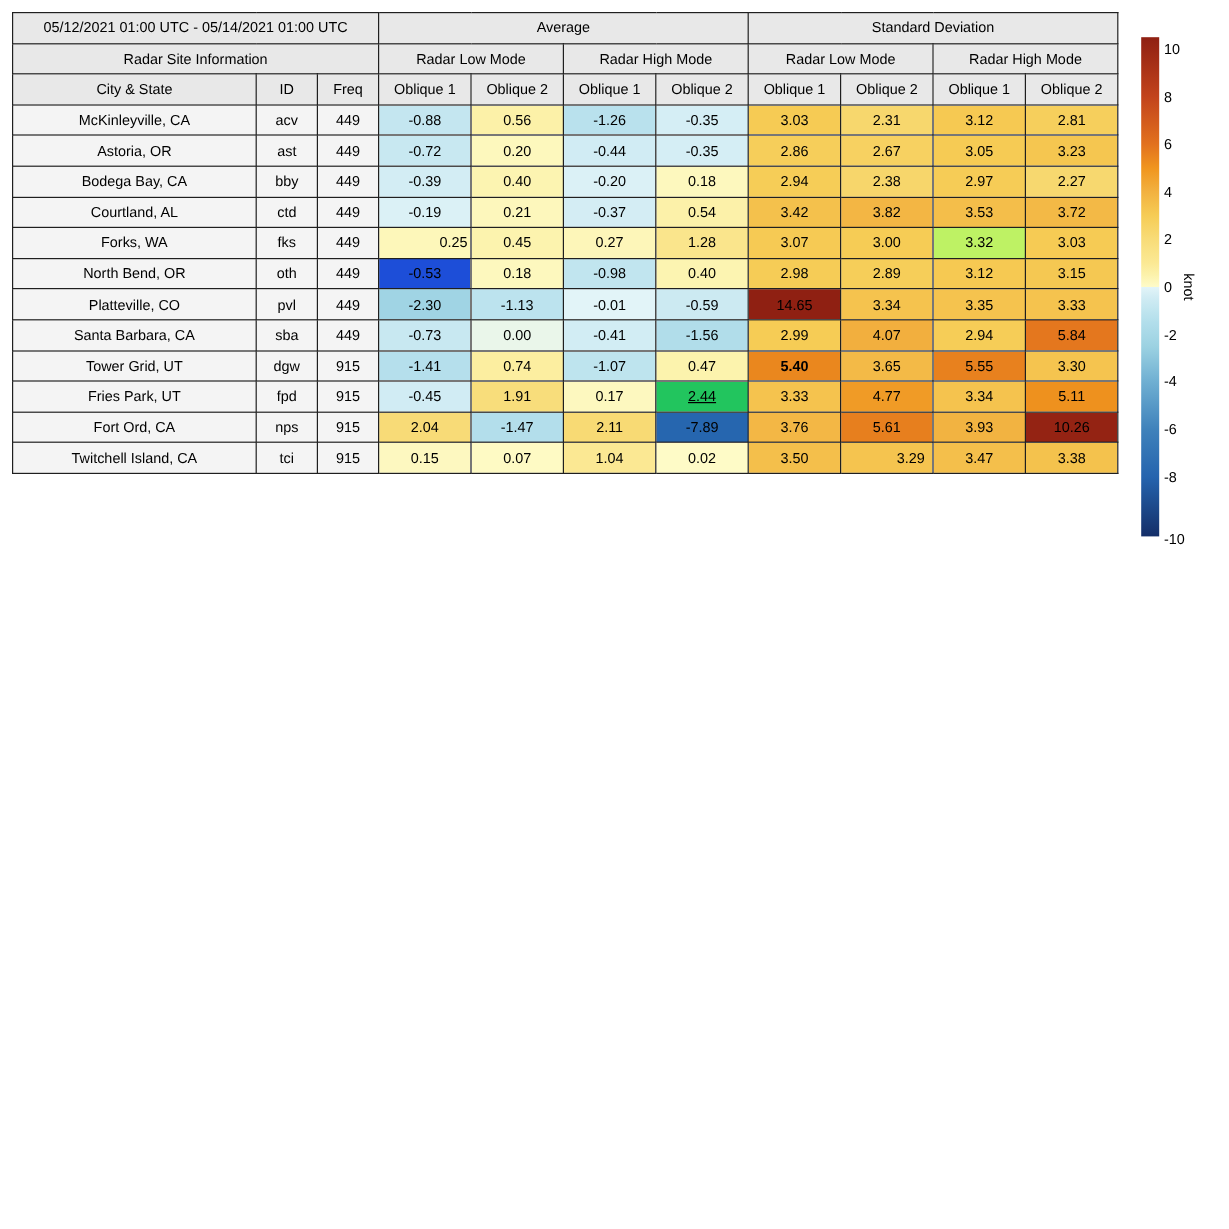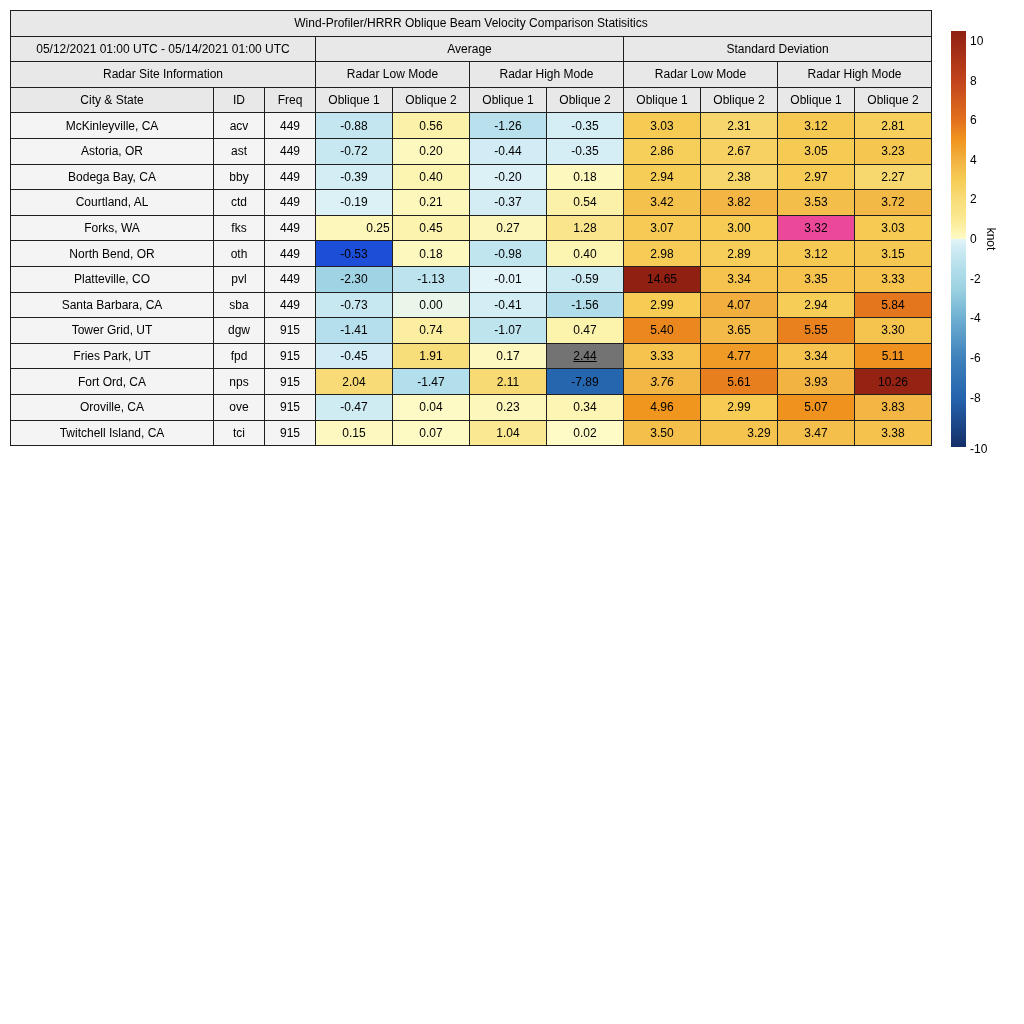--- a/index.html
+++ b/index.html
@@ -50,23 +50,20 @@
       <col style="width:77px">
         <col style="width:77px">
         <col style="width:77px">
         <col style="width:77px">
       <col style="width:77px">
         <col style="width:77px">
         <col style="width:77px">
         <col style="width:77px">
     </colgroup>
     <thead>
-      <tr>
-        <td class="hdr" colspan="11">Wind-Profiler/HRRR Oblique Beam Velocity Comparison Statisitics</td>
-      </tr>
       <tr>
         <td class="hdr" colspan="3">05/12/2021 01:00 UTC - 05/14/2021 01:00 UTC</td>
         <td class="hdr" colspan="4">Average</td>
         <td class="hdr" colspan="4">Standard Deviation</td>
       </tr>
       <tr>
         <td class="hdr" colspan="3">Radar Site Information</td>
         <td class="hdr" colspan="2">Radar Low Mode</td>
         <td class="hdr" colspan="2">Radar High Mode</td>
         <td class="hdr" colspan="2">Radar Low Mode</td>
@@ -142,21 +139,21 @@
         <tr>
           <td class="info">Forks, WA</td>
           <td class="info">fks</td>
           <td class="info">449</td>
           <td class="value" style="background: rgb(253, 247, 186); padding-left: 48px;">0.25</td>
           <td class="value" style="background: rgb(252, 243, 174);">0.45</td>
           <td class="value" style="background: rgb(253, 246, 185);">0.27</td>
           <td class="value" style="background: rgb(250, 229, 140);">1.28</td>
           <td class="value" style="background: rgb(246, 202, 84);">3.07</td>
           <td class="value" style="background: rgb(246, 204, 85);">3.00</td>
-          <td class="value" style="background: #ec4899;">3.32</td>
+          <td class="value" style="background: #bef264;">3.32</td>
           <td class="value" style="background: rgb(246, 203, 84);">3.03</td>
         </tr>
         <tr>
           <td class="info">North Bend, OR</td>
           <td class="info">oth</td>
           <td class="info">449</td>
           <td class="value" style="background: #1d4ed8;">-0.53</td>
           <td class="value" style="background: rgb(253, 248, 190);">0.18</td>
           <td class="value" style="background: rgb(193, 229, 239);">-0.98</td>
           <td class="value" style="background: rgb(252, 244, 177);">0.40</td>
@@ -192,63 +189,50 @@
           <td class="value" style="background: rgb(228, 119, 30);">5.84</td>
         </tr>
         <tr>
           <td class="info">Tower Grid, UT</td>
           <td class="info">dgw</td>
           <td class="info">915</td>
           <td class="value" style="background: rgb(181, 223, 236);">-1.41</td>
           <td class="value" style="background: rgb(252, 238, 160);">0.74</td>
           <td class="value" style="background: rgb(190, 228, 238);">-1.07</td>
           <td class="value" style="background: rgb(252, 243, 173);">0.47</td>
-          <td class="value" style="background: rgb(234, 135, 30);">5.40</td>
+          <td class="value" style="background: rgb(234, 135, 30); font-weight: bold;">5.40</td>
           <td class="value" style="background: rgb(243, 186, 71);">3.65</td>
           <td class="value" style="background: rgb(232, 129, 30);">5.55</td>
           <td class="value" style="background: rgb(245, 196, 79);">3.30</td>
         </tr>
         <tr>
           <td class="info">Fries Park, UT</td>
           <td class="info">fpd</td>
           <td class="info">915</td>
           <td class="value" style="background: rgb(209, 236, 244);">-0.45</td>
           <td class="value" style="background: rgb(248, 221, 123);">1.91</td>
           <td class="value" style="background: rgb(253, 248, 191);">0.17</td>
-          <td class="value" style="background: #737373; text-decoration: underline;">2.44</td>
+          <td class="value" style="background: #22c55e; text-decoration: underline;">2.44</td>
           <td class="value" style="background: rgb(245, 195, 78);">3.33</td>
           <td class="value" style="background: rgb(240, 155, 38);">4.77</td>
           <td class="value" style="background: rgb(245, 195, 78);">3.34</td>
           <td class="value" style="background: rgb(238, 145, 30);">5.11</td>
         </tr>
         <tr>
           <td class="info">Fort Ord, CA</td>
           <td class="info">nps</td>
           <td class="info">915</td>
           <td class="value" style="background: rgb(248, 219, 119);">2.04</td>
           <td class="value" style="background: rgb(179, 222, 235);">-1.47</td>
           <td class="value" style="background: rgb(248, 218, 116);">2.11</td>
           <td class="value" style="background: rgb(38, 102, 175);">-7.89</td>
-          <td class="value" style="background: rgb(243, 183, 69); font-style: italic;">3.76</td>
+          <td class="value" style="background: rgb(243, 183, 69);">3.76</td>
           <td class="value" style="background: rgb(231, 127, 30);">5.61</td>
           <td class="value" style="background: rgb(242, 179, 65);">3.93</td>
           <td class="value" style="background: rgb(148, 35, 19);">10.26</td>
-        </tr>
-        <tr>
-          <td class="info">Oroville, CA</td>
-          <td class="info">ove</td>
-          <td class="info">915</td>
-          <td class="value" style="background: rgb(208, 236, 243);">-0.47</td>
-          <td class="value" style="background: rgb(254, 250, 198);">0.04</td>
-          <td class="value" style="background: rgb(253, 247, 187);">0.23</td>
-          <td class="value" style="background: rgb(253, 245, 180);">0.34</td>
-          <td class="value" style="background: rgb(240, 150, 31);">4.96</td>
-          <td class="value" style="background: rgb(246, 204, 85);">2.99</td>
-          <td class="value" style="background: rgb(239, 146, 30);">5.07</td>
-          <td class="value" style="background: rgb(243, 182, 68);">3.83</td>
         </tr>
         <tr>
           <td class="info">Twitchell Island, CA</td>
           <td class="info">tci</td>
           <td class="info">915</td>
           <td class="value" style="background: rgb(253, 248, 192);">0.15</td>
           <td class="value" style="background: rgb(254, 250, 196);">0.07</td>
           <td class="value" style="background: rgb(251, 232, 147);">1.04</td>
           <td class="value" style="background: rgb(254, 251, 199);">0.02</td>
           <td class="value" style="background: rgb(244, 191, 75);">3.50</td>

